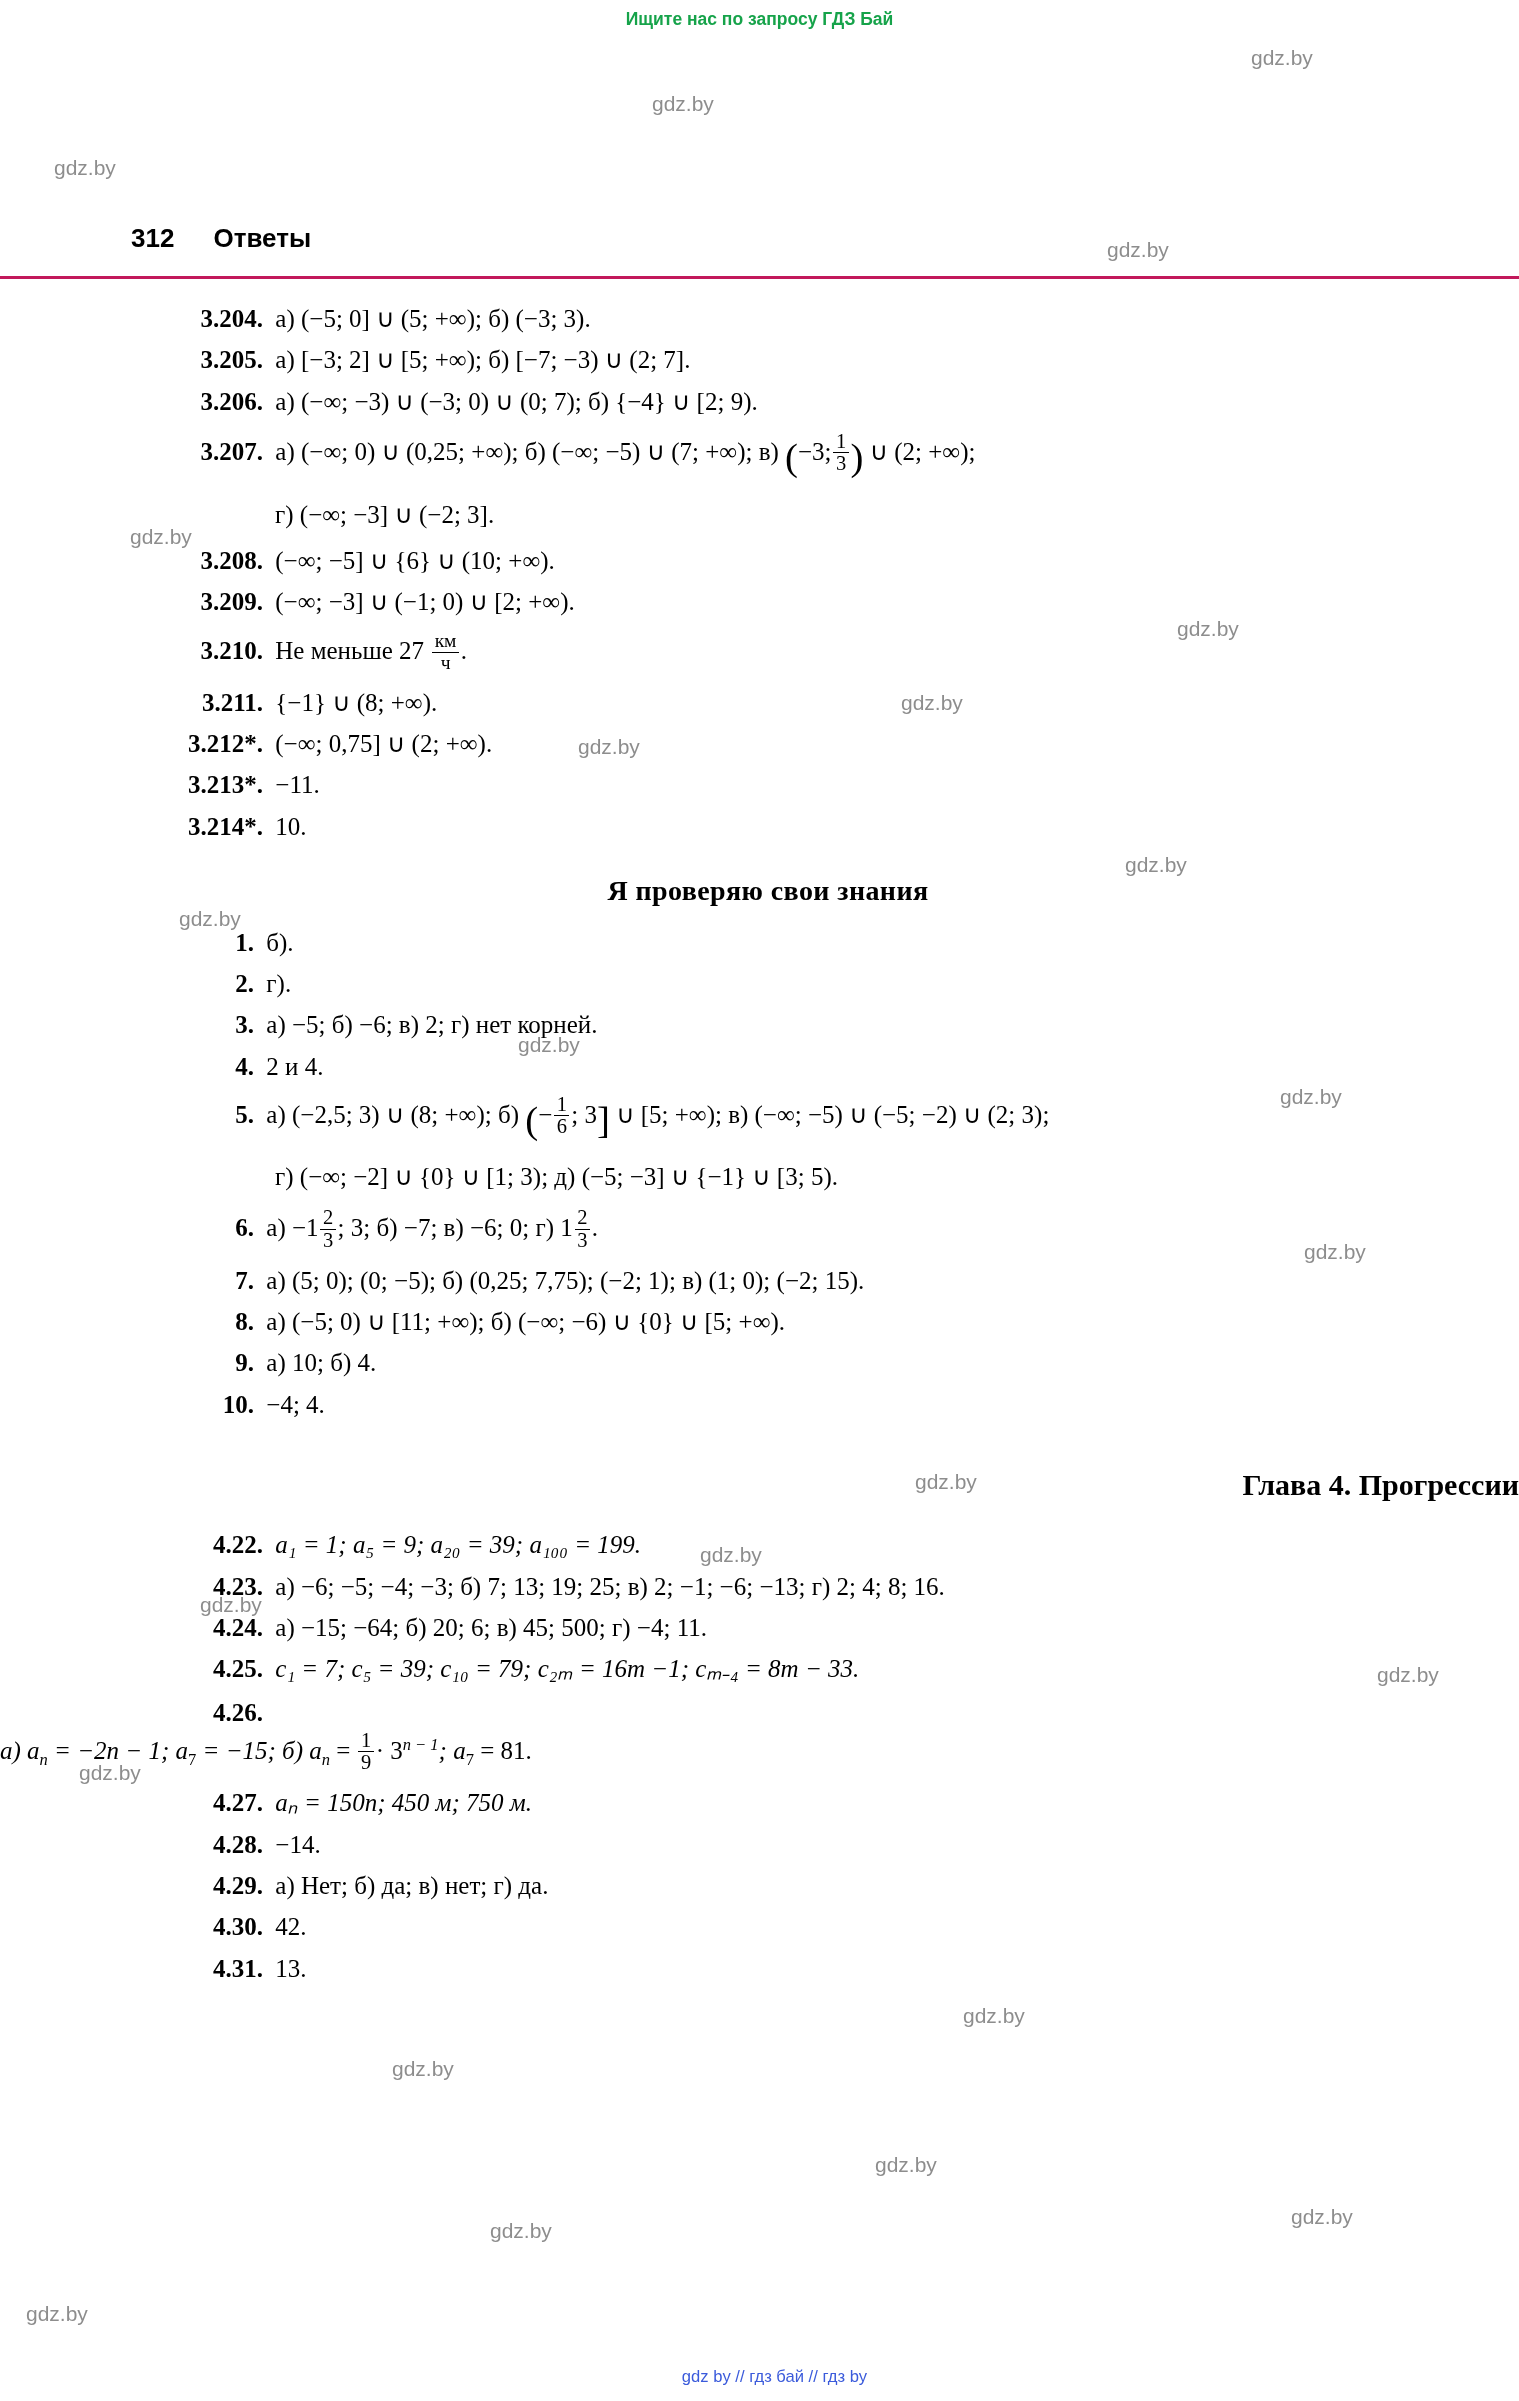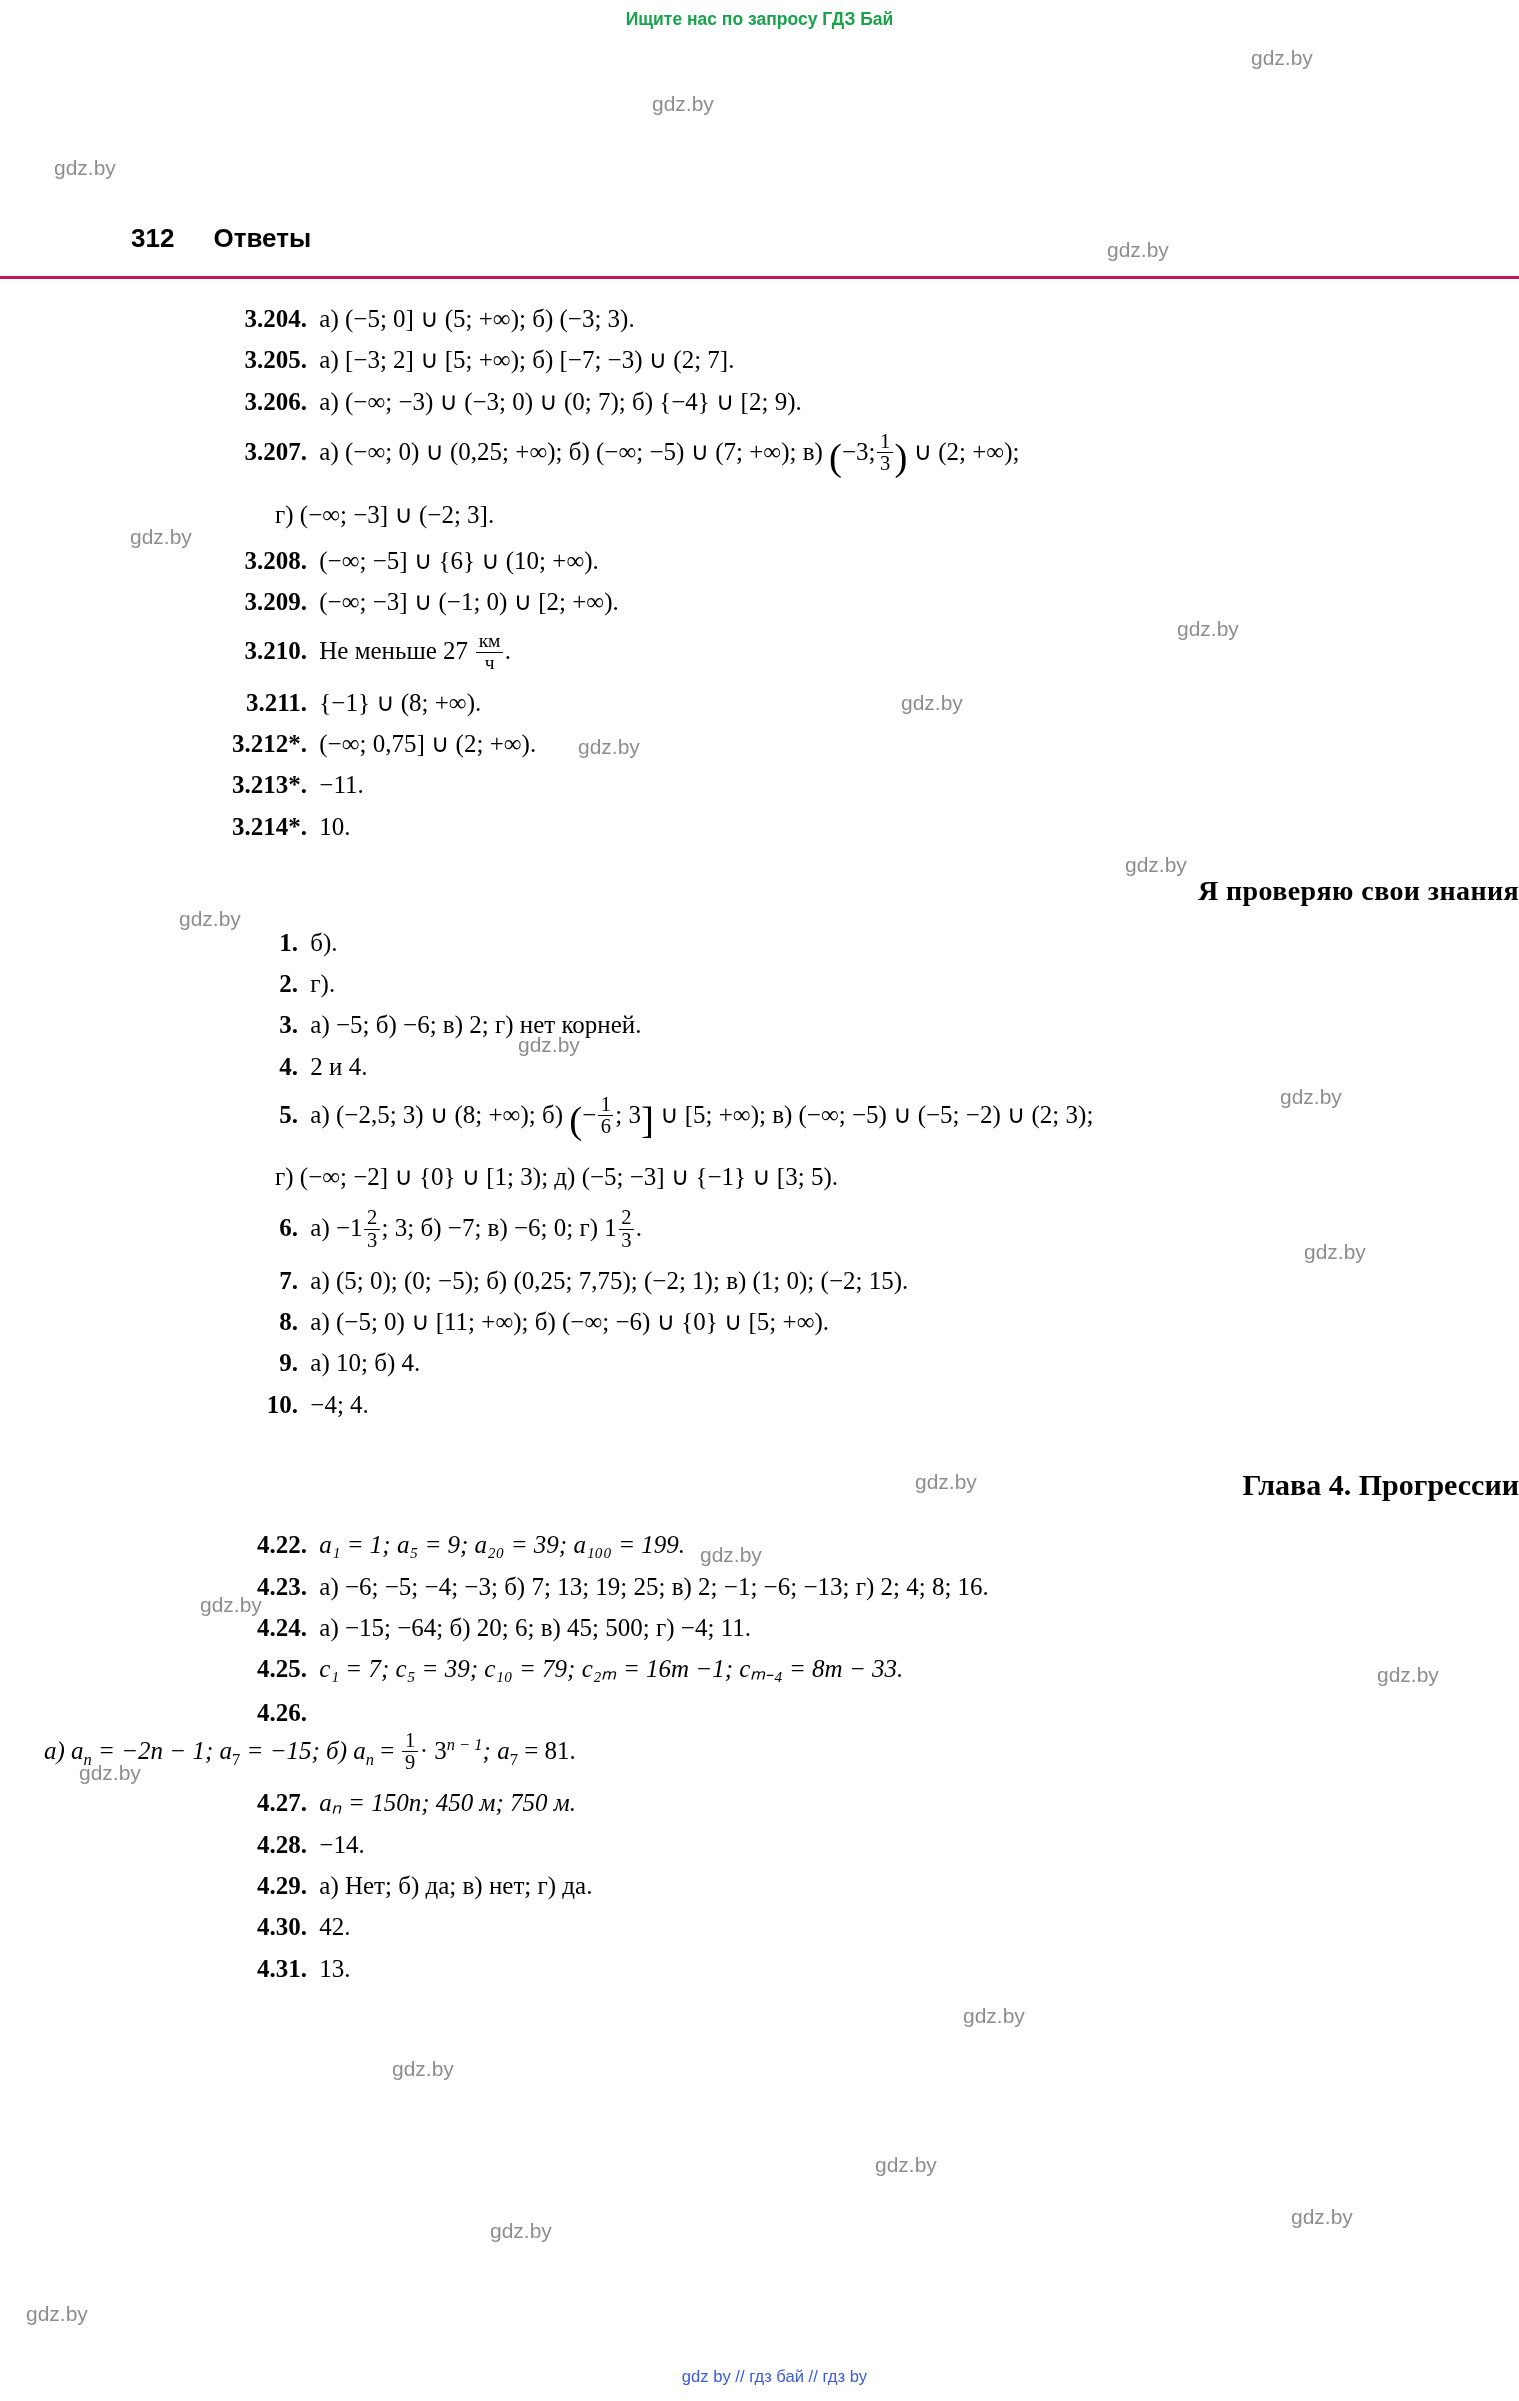--- a/index.html
+++ b/index.html
@@ -70,39 +70,38 @@
     top: 302px;
     left: 0;
     width: 1519px;
   }
   .line {
     display: flex;
     align-items: baseline;
     font-size: 25px;
     line-height: 1.34;
     margin: 0 0 7.9px 0;
-    padding-left: 44px;
   }
   .num {
     font-weight: bold;
     text-align: right;
     flex: 0 0 auto;
     padding-right: 12.3px;
   }
   .num.w1 { width: 263px; }
   .num.w2 { width: 254px; }
   .body-txt { flex: 1 1 auto; }
   .indent-cont {
     margin-left: 275px;
     font-size: 25px;
     line-height: 1.34;
     margin-bottom: 7.9px;
   }
   .center-head {
-    text-align: right;
+    text-align: center;
     font-weight: bold;
     font-size: 28px;
     font-family: "Liberation Serif", serif;
     margin: 31.5px 0 19px 0;
     letter-spacing: 0.4px;
     padding-left: 17px;
   }
   .chapter {
     text-align: right;
     font-weight: bold;

